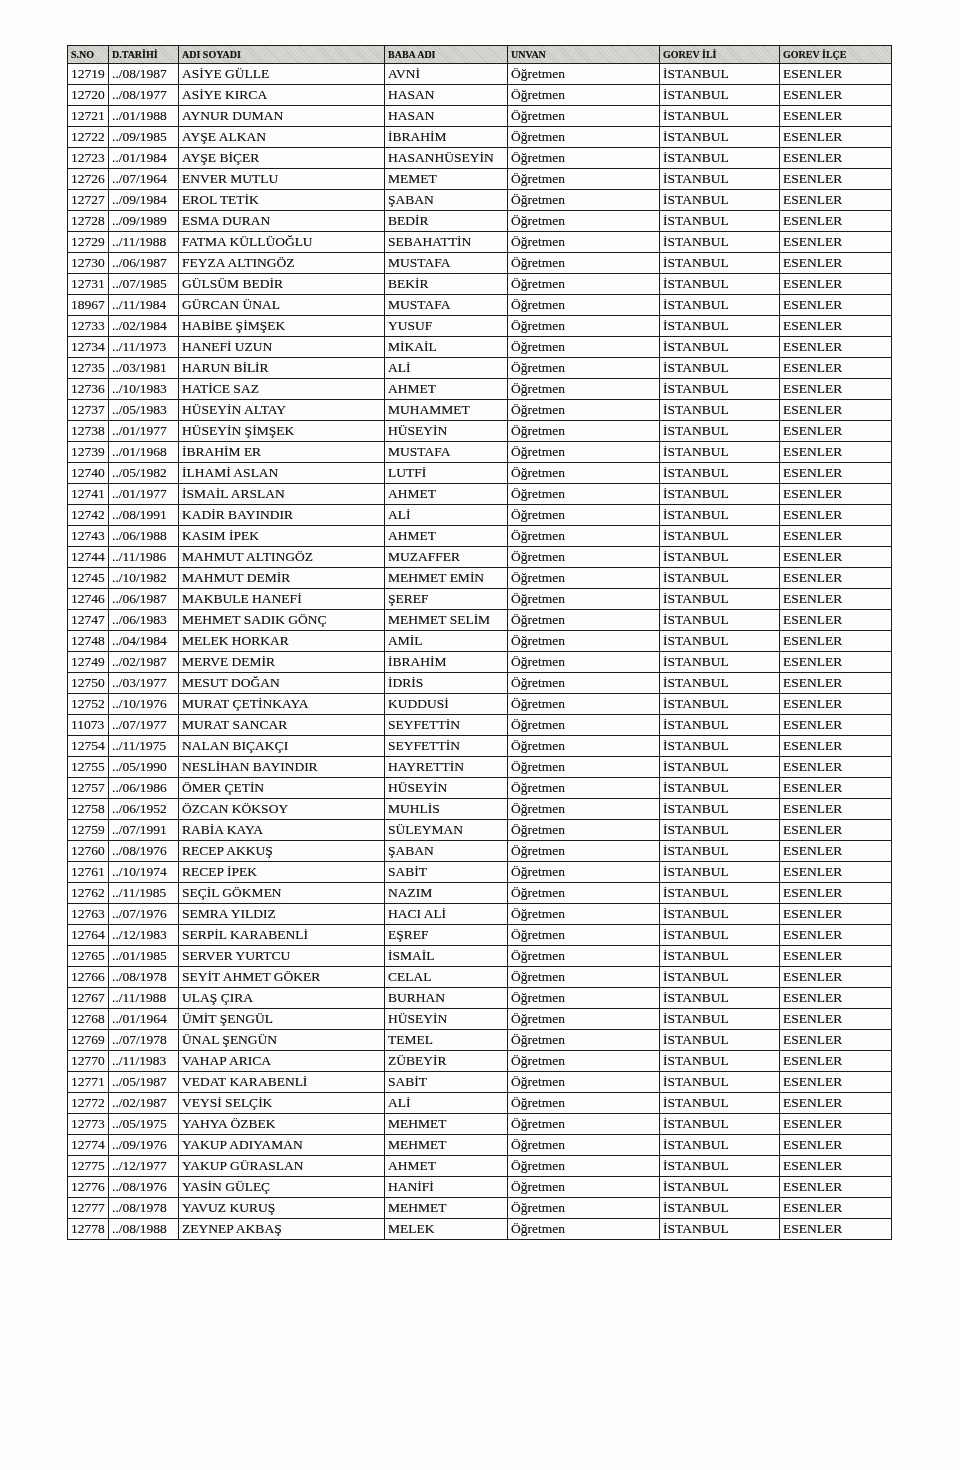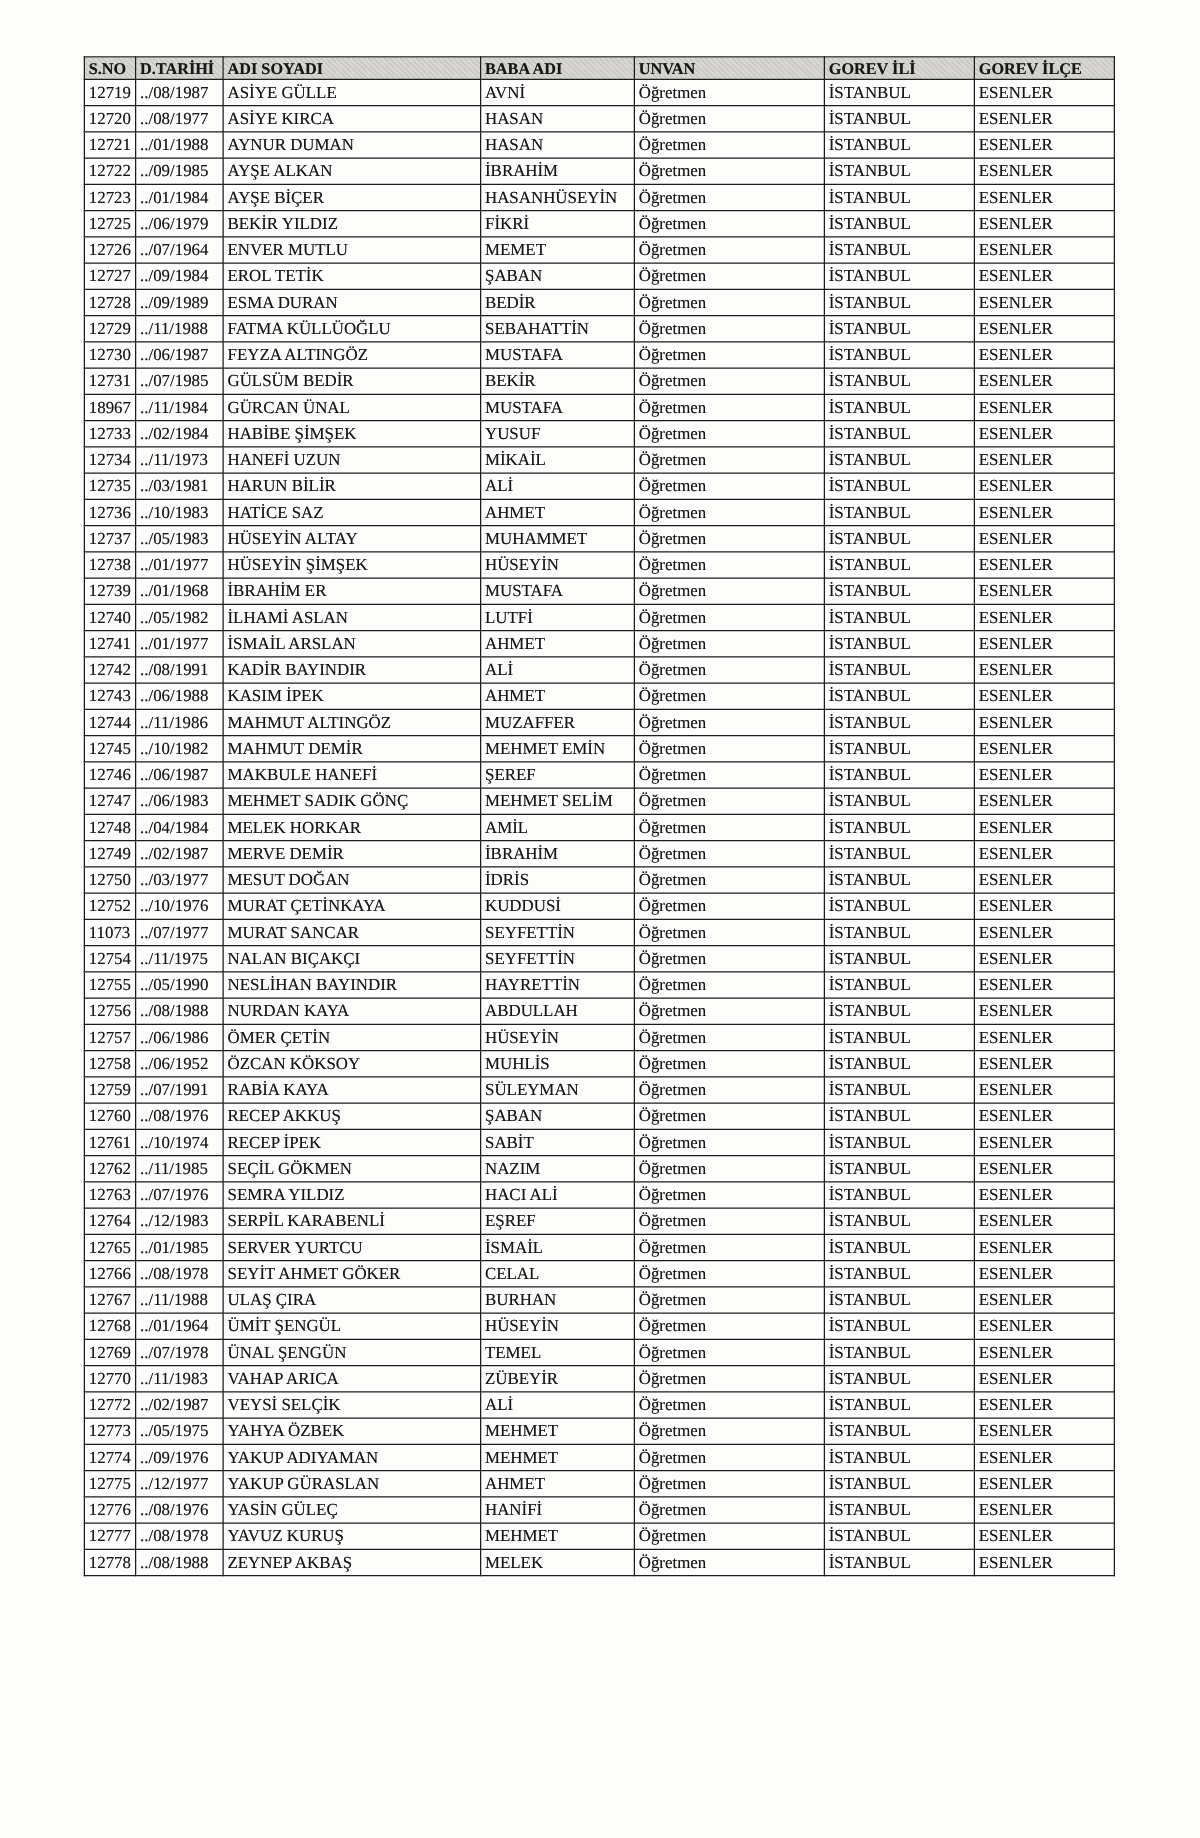--- a/index.html
+++ b/index.html
@@ -40,21 +40,21 @@
   table.scan-table th {
     background: #d7d5d1;
     background-image: repeating-linear-gradient(
       45deg,
       rgba(120,120,120,0.18) 0px,
       rgba(120,120,120,0.18) 1px,
       rgba(230,228,224,0.2) 1px,
       rgba(230,228,224,0.2) 3px
     );
     font-weight: bold;
-    font-size: 13px;
+    font-size: 10px;
     height: 17px;
     margin-top: 16px;
   }
   col.c-sno      { width: 41px; }
   col.c-date     { width: 70px; }
   col.c-name     { width: 206px; }
   col.c-father   { width: 123px; }
   col.c-title    { width: 152px; }
   col.c-province { width: 120px; }
   col.c-district { width: 112px; }
@@ -124,29 +124,20 @@
         <tr>
           <td>12723</td>
           <td>../01/1984</td>
           <td>AYŞE BİÇER</td>
           <td>HASANHÜSEYİN</td>
           <td>Öğretmen</td>
           <td>İSTANBUL</td>
           <td>ESENLER</td>
         </tr>
         <tr>
-          <td>12725</td>
-          <td>../06/1979</td>
-          <td>BEKİR YILDIZ</td>
-          <td>FİKRİ</td>
-          <td>Öğretmen</td>
-          <td>İSTANBUL</td>
-          <td>ESENLER</td>
-        </tr>
-        <tr>
           <td>12726</td>
           <td>../07/1964</td>
           <td>ENVER MUTLU</td>
           <td>MEMET</td>
           <td>Öğretmen</td>
           <td>İSTANBUL</td>
           <td>ESENLER</td>
         </tr>
         <tr>
           <td>12727</td>
@@ -394,29 +385,20 @@
         <tr>
           <td>12755</td>
           <td>../05/1990</td>
           <td>NESLİHAN BAYINDIR</td>
           <td>HAYRETTİN</td>
           <td>Öğretmen</td>
           <td>İSTANBUL</td>
           <td>ESENLER</td>
         </tr>
         <tr>
-          <td>12756</td>
-          <td>../08/1988</td>
-          <td>NURDAN KAYA</td>
-          <td>ABDULLAH</td>
-          <td>Öğretmen</td>
-          <td>İSTANBUL</td>
-          <td>ESENLER</td>
-        </tr>
-        <tr>
           <td>12757</td>
           <td>../06/1986</td>
           <td>ÖMER ÇETİN</td>
           <td>HÜSEYİN</td>
           <td>Öğretmen</td>
           <td>İSTANBUL</td>
           <td>ESENLER</td>
         </tr>
         <tr>
           <td>12758</td>
@@ -524,20 +506,29 @@
           <td>TEMEL</td>
           <td>Öğretmen</td>
           <td>İSTANBUL</td>
           <td>ESENLER</td>
         </tr>
         <tr>
           <td>12770</td>
           <td>../11/1983</td>
           <td>VAHAP ARICA</td>
           <td>ZÜBEYİR</td>
+          <td>Öğretmen</td>
+          <td>İSTANBUL</td>
+          <td>ESENLER</td>
+        </tr>
+        <tr>
+          <td>12771</td>
+          <td>../05/1987</td>
+          <td>VEDAT KARABENLİ</td>
+          <td>SABİT</td>
           <td>Öğretmen</td>
           <td>İSTANBUL</td>
           <td>ESENLER</td>
         </tr>
         <tr>
           <td>12772</td>
           <td>../02/1987</td>
           <td>VEYSİ SELÇİK</td>
           <td>ALİ</td>
           <td>Öğretmen</td>

